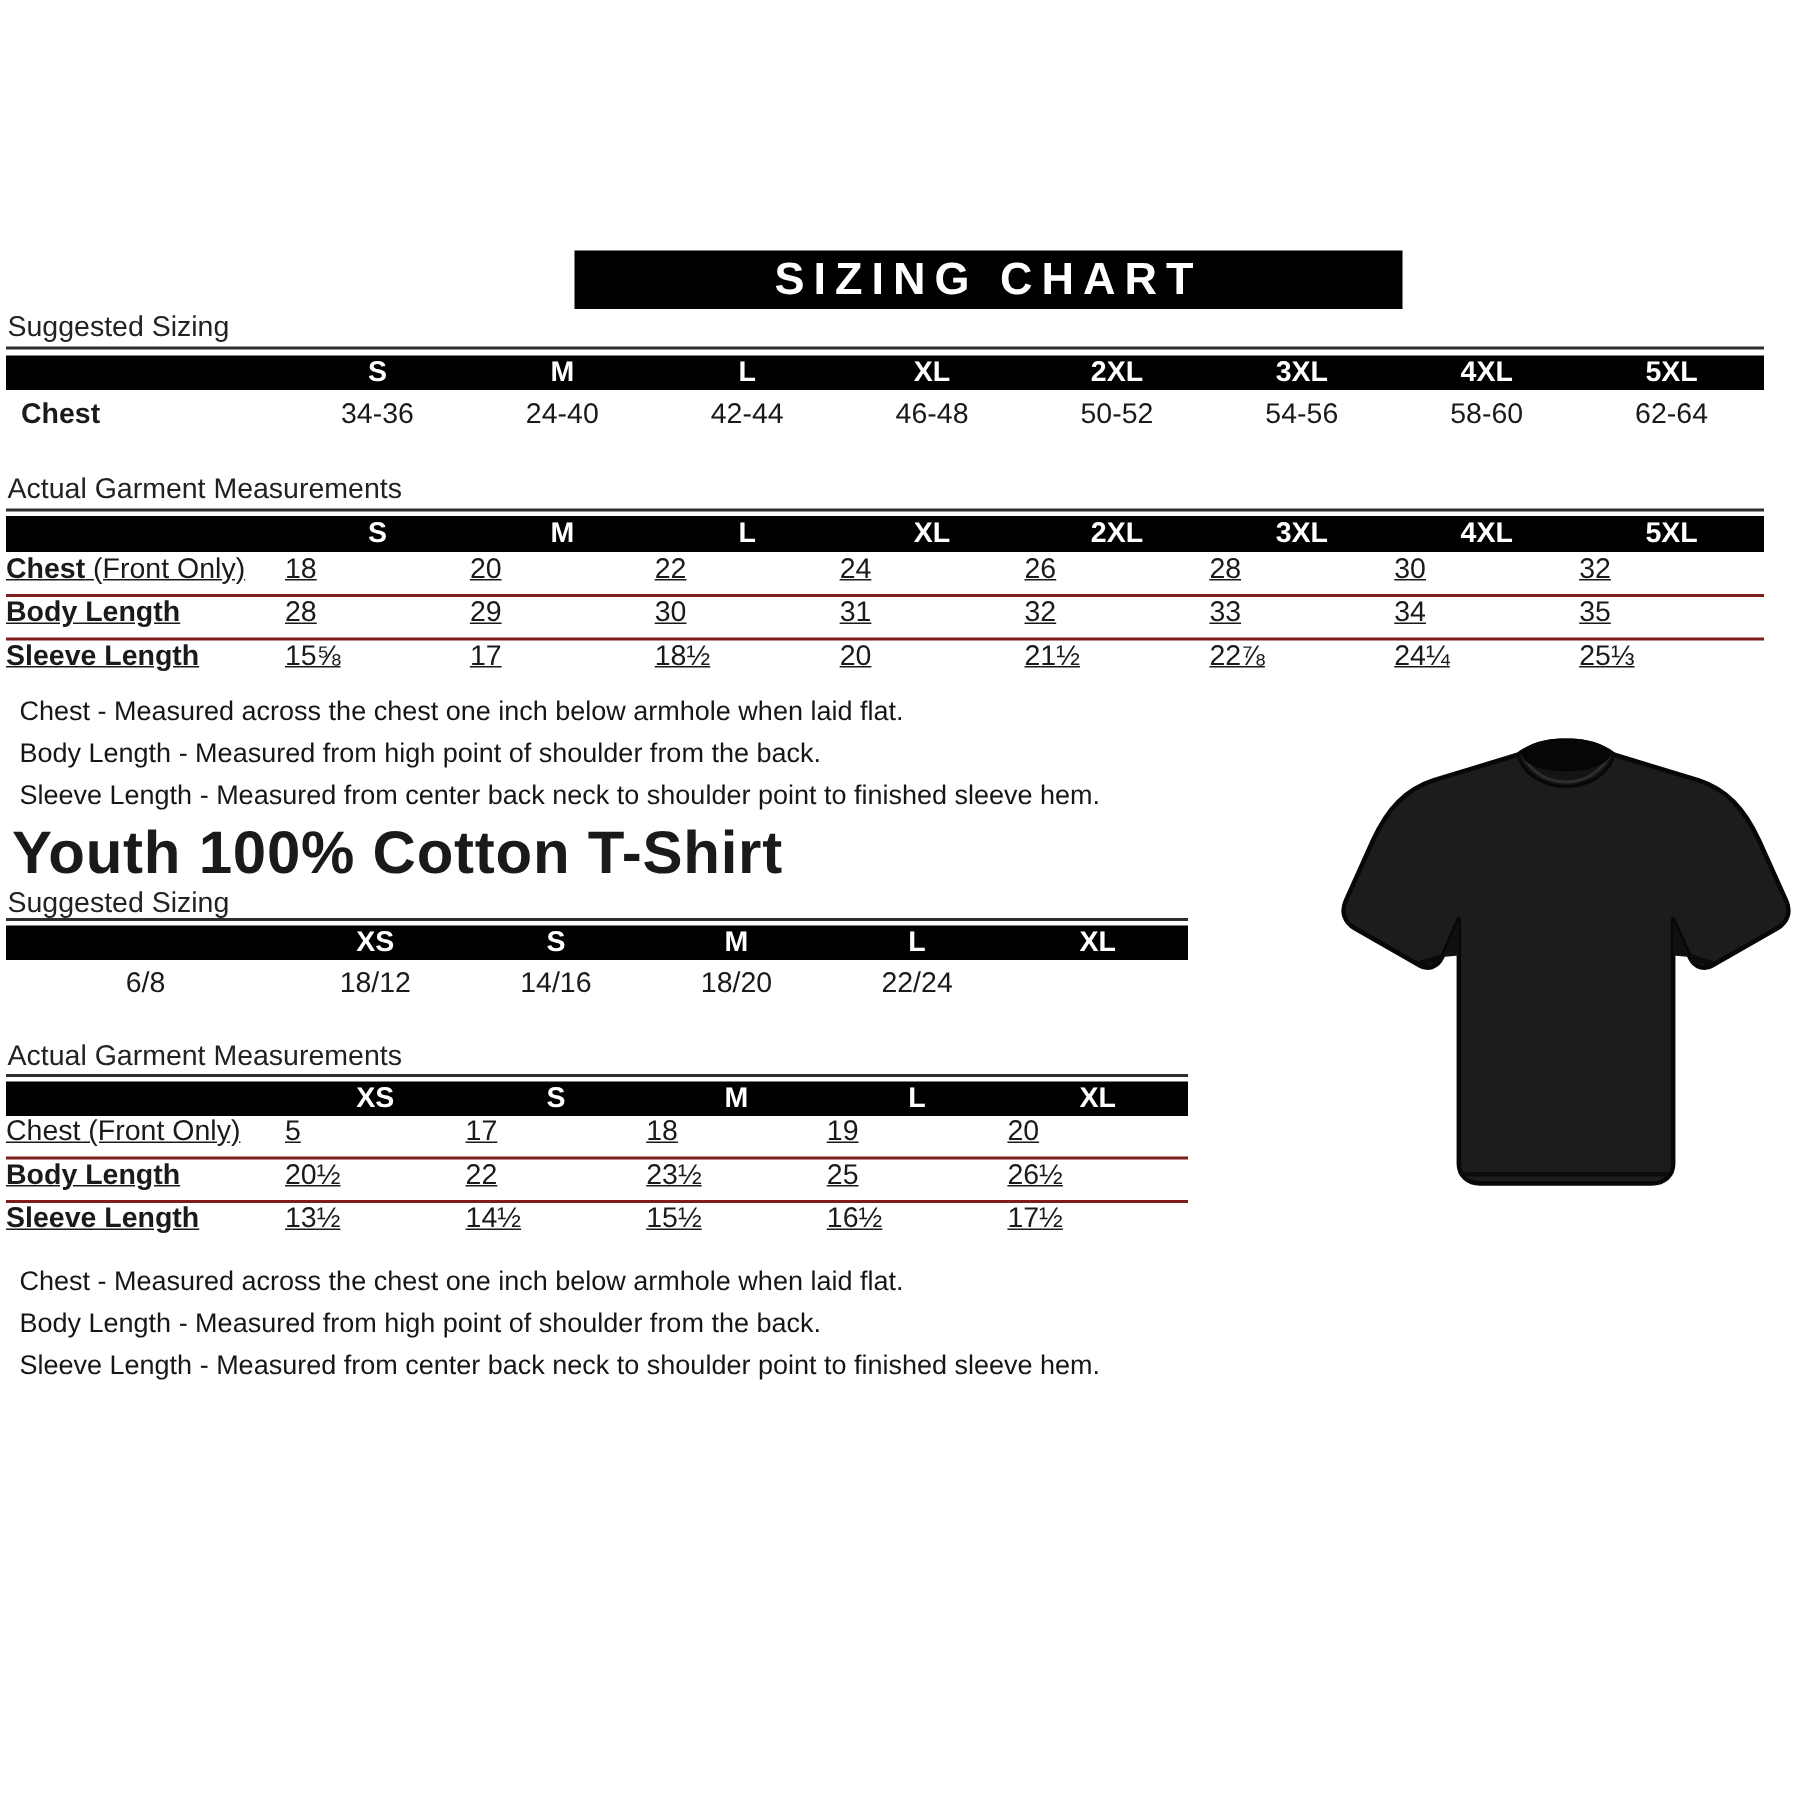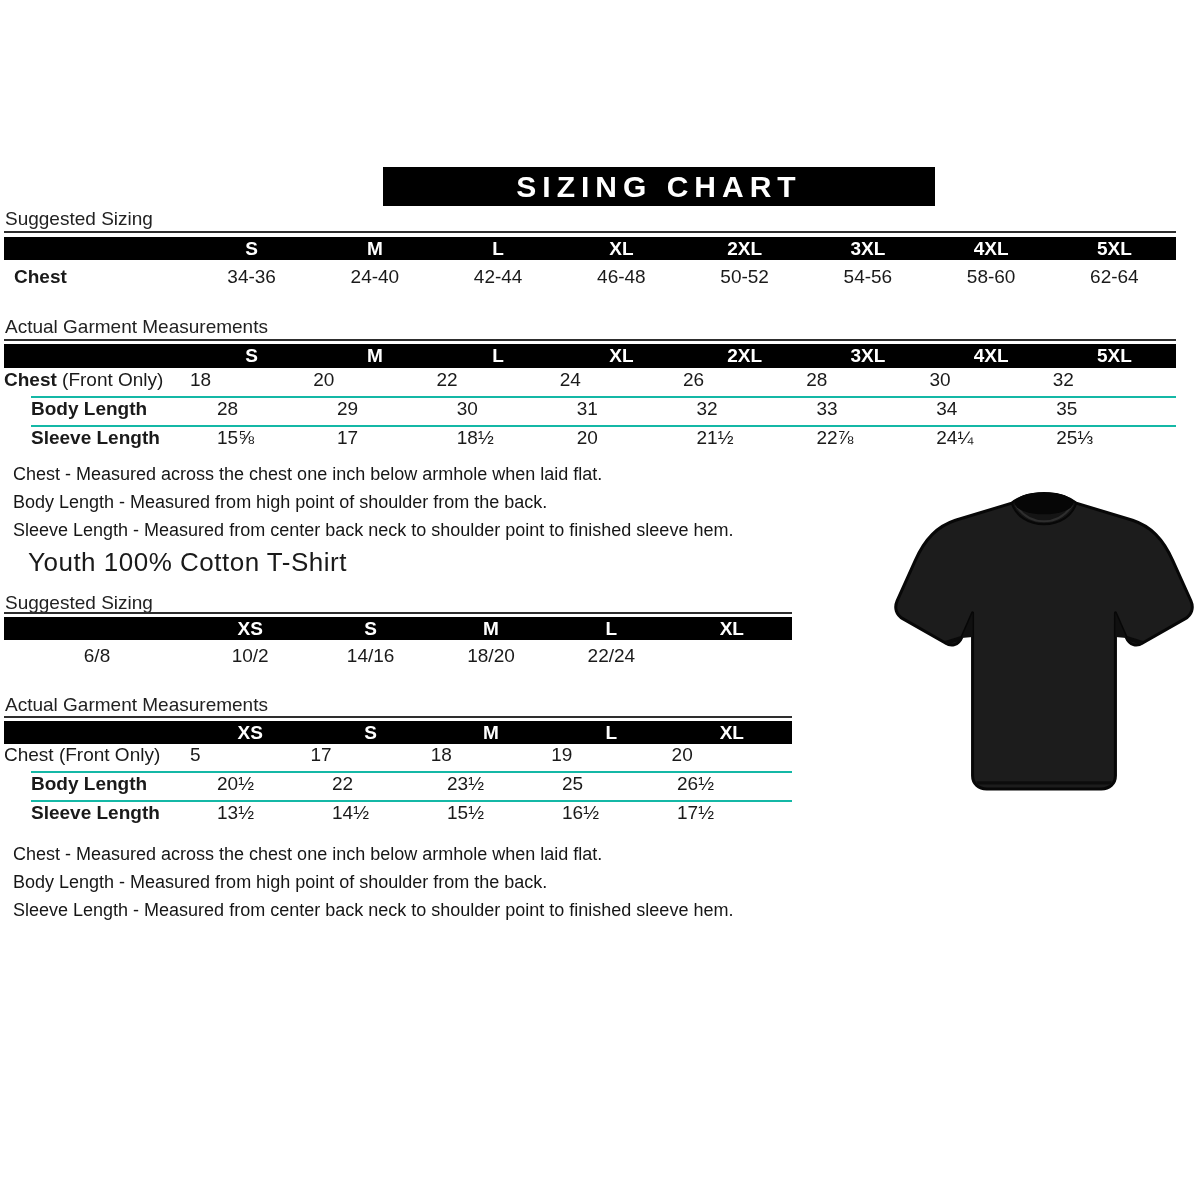--- a/index.html
+++ b/index.html
@@ -17,24 +17,24 @@
   .topline{position:absolute;left:4px;height:2px;background:#2e2e2e;}
   .hdr-bar{position:absolute;left:4px;background:#000;color:#fff;font-weight:bold;font-size:19px;}
   .grid-a{display:grid;grid-template-columns:186px repeat(8,1fr);width:100%;height:100%;}
   .grid-y{display:grid;grid-template-columns:186px repeat(5,1fr);width:100%;height:100%;}
   .hdr-bar .c{display:flex;align-items:center;justify-content:center;}
   .data-row{position:absolute;left:4px;font-size:19px;}
   .data-row .lbl{display:flex;align-items:center;padding-left:10px;white-space:pre;}
   .data-row .v{display:flex;align-items:center;justify-content:center;}
   .b{font-weight:bold;}
   .rows{position:absolute;left:4px;}
-  .rows .r{height:27px;font-size:19px;}
-  .rows .r + .r{border-top:2px solid #14b8a6;margin-left:27px;}
+  .rows .r{height:27px;font-size:19px;text-decoration:underline;}
+  .rows .r + .r{border-top:2px solid #7f1d1d;}
   .notes{position:absolute;left:13px;font-size:18px;line-height:28px;color:#161616;}
-  .youth-title{position:absolute;left:8px;top:547px;font-size:26px;font-weight:normal;letter-spacing:.5px;margin-left:20px;}
+  .youth-title{position:absolute;left:8px;top:547px;font-size:40px;font-weight:bold;letter-spacing:.5px;}
   .tshirt{position:absolute;left:893px;top:476px;width:302px;height:328px;}
 </style>
 </head>
 <body>
 
 <div class="page">
 
   <div class="banner">SIZING CHART</div>
 
   <div class="section-label" style="top:208px">Suggested Sizing</div>
@@ -139,21 +139,21 @@
       <div class="c">XS</div>
       <div class="c">S</div>
       <div class="c">M</div>
       <div class="c">L</div>
       <div class="c">XL</div>
     </div>
   </div>
   <div class="data-row" style="top:640px;width:788px;height:32px">
     <div class="grid-y">
       <div class="v">6/8</div>
-      <div class="v">10/2</div>
+      <div class="v">18/12</div>
       <div class="v">14/16</div>
       <div class="v">18/20</div>
       <div class="v">22/24</div>
     </div>
   </div>
 
   <div class="section-label" style="top:694px">Actual Garment Measurements</div>
   <div class="topline" style="top:716px;width:788px"></div>
   <div class="hdr-bar" style="top:721px;width:788px;height:23px">
     <div class="grid-y">

